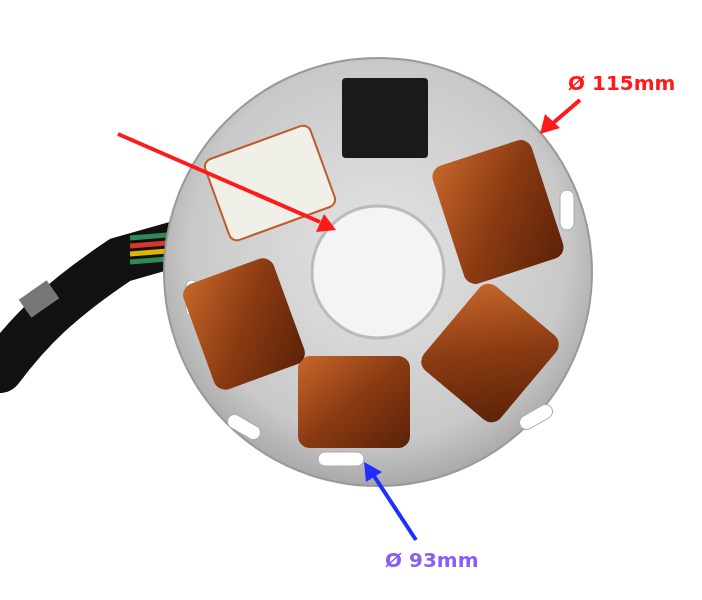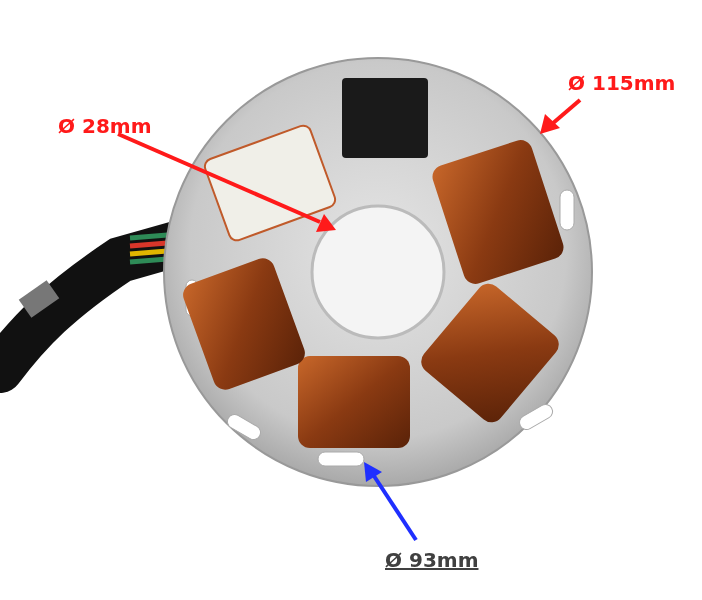--- a/index.html
+++ b/index.html
@@ -1,20 +1,20 @@
 <!DOCTYPE html>
 <html><head>
 <meta charset="utf-8">
 <style>
   html,body{margin:0;padding:0;background:#fff;}
   body{width:702px;height:600px;position:relative;overflow:hidden;font-family:"DejaVu Sans",sans-serif;}
   .stage{position:absolute;left:0;top:0;width:612px;height:600px;}
   .label{position:absolute;font-weight:bold;font-size:20px;line-height:1;white-space:nowrap;}
   .red{color:#ff1a1a;}
-  .blue{color:#404040;text-decoration:underline;}
+  .blue{color:#8b5cf6;}
 </style>
 </head>
 <body>
 
 <div class="stage">
   <svg width="702" height="600" viewBox="0 0 702 600">
     <defs>
       <radialGradient id="plate" cx="50%" cy="45%" r="55%">
         <stop offset="0%" stop-color="#e4e4e4"></stop>
         <stop offset="80%" stop-color="#c9c9c9"></stop>
@@ -62,15 +62,14 @@
       <line x1="580" y1="100" x2="552" y2="124" stroke="#ff1a1a" stroke-width="4"></line>
       <polygon points="540,134 545,114 560,128" fill="#ff1a1a"></polygon>
       <line x1="118" y1="134" x2="320" y2="222" stroke="#ff1a1a" stroke-width="4"></line>
       <polygon points="336,230 316,232 324,214" fill="#ff1a1a"></polygon>
       <line x1="416" y1="540" x2="374" y2="476" stroke="#1f2fff" stroke-width="4"></line>
       <polygon points="364,462 382,472 366,482" fill="#1f2fff"></polygon>
     </g>
   </svg>
 
   <div class="label red" style="left:568px;top:73px;">Ø 115mm</div>
-  <div class="label red" style="left:58px;top:116px;">Ø 28mm</div>
   <div class="label blue" style="left:385px;top:550px;">Ø 93mm</div>
 </div>
 
 </body></html>

